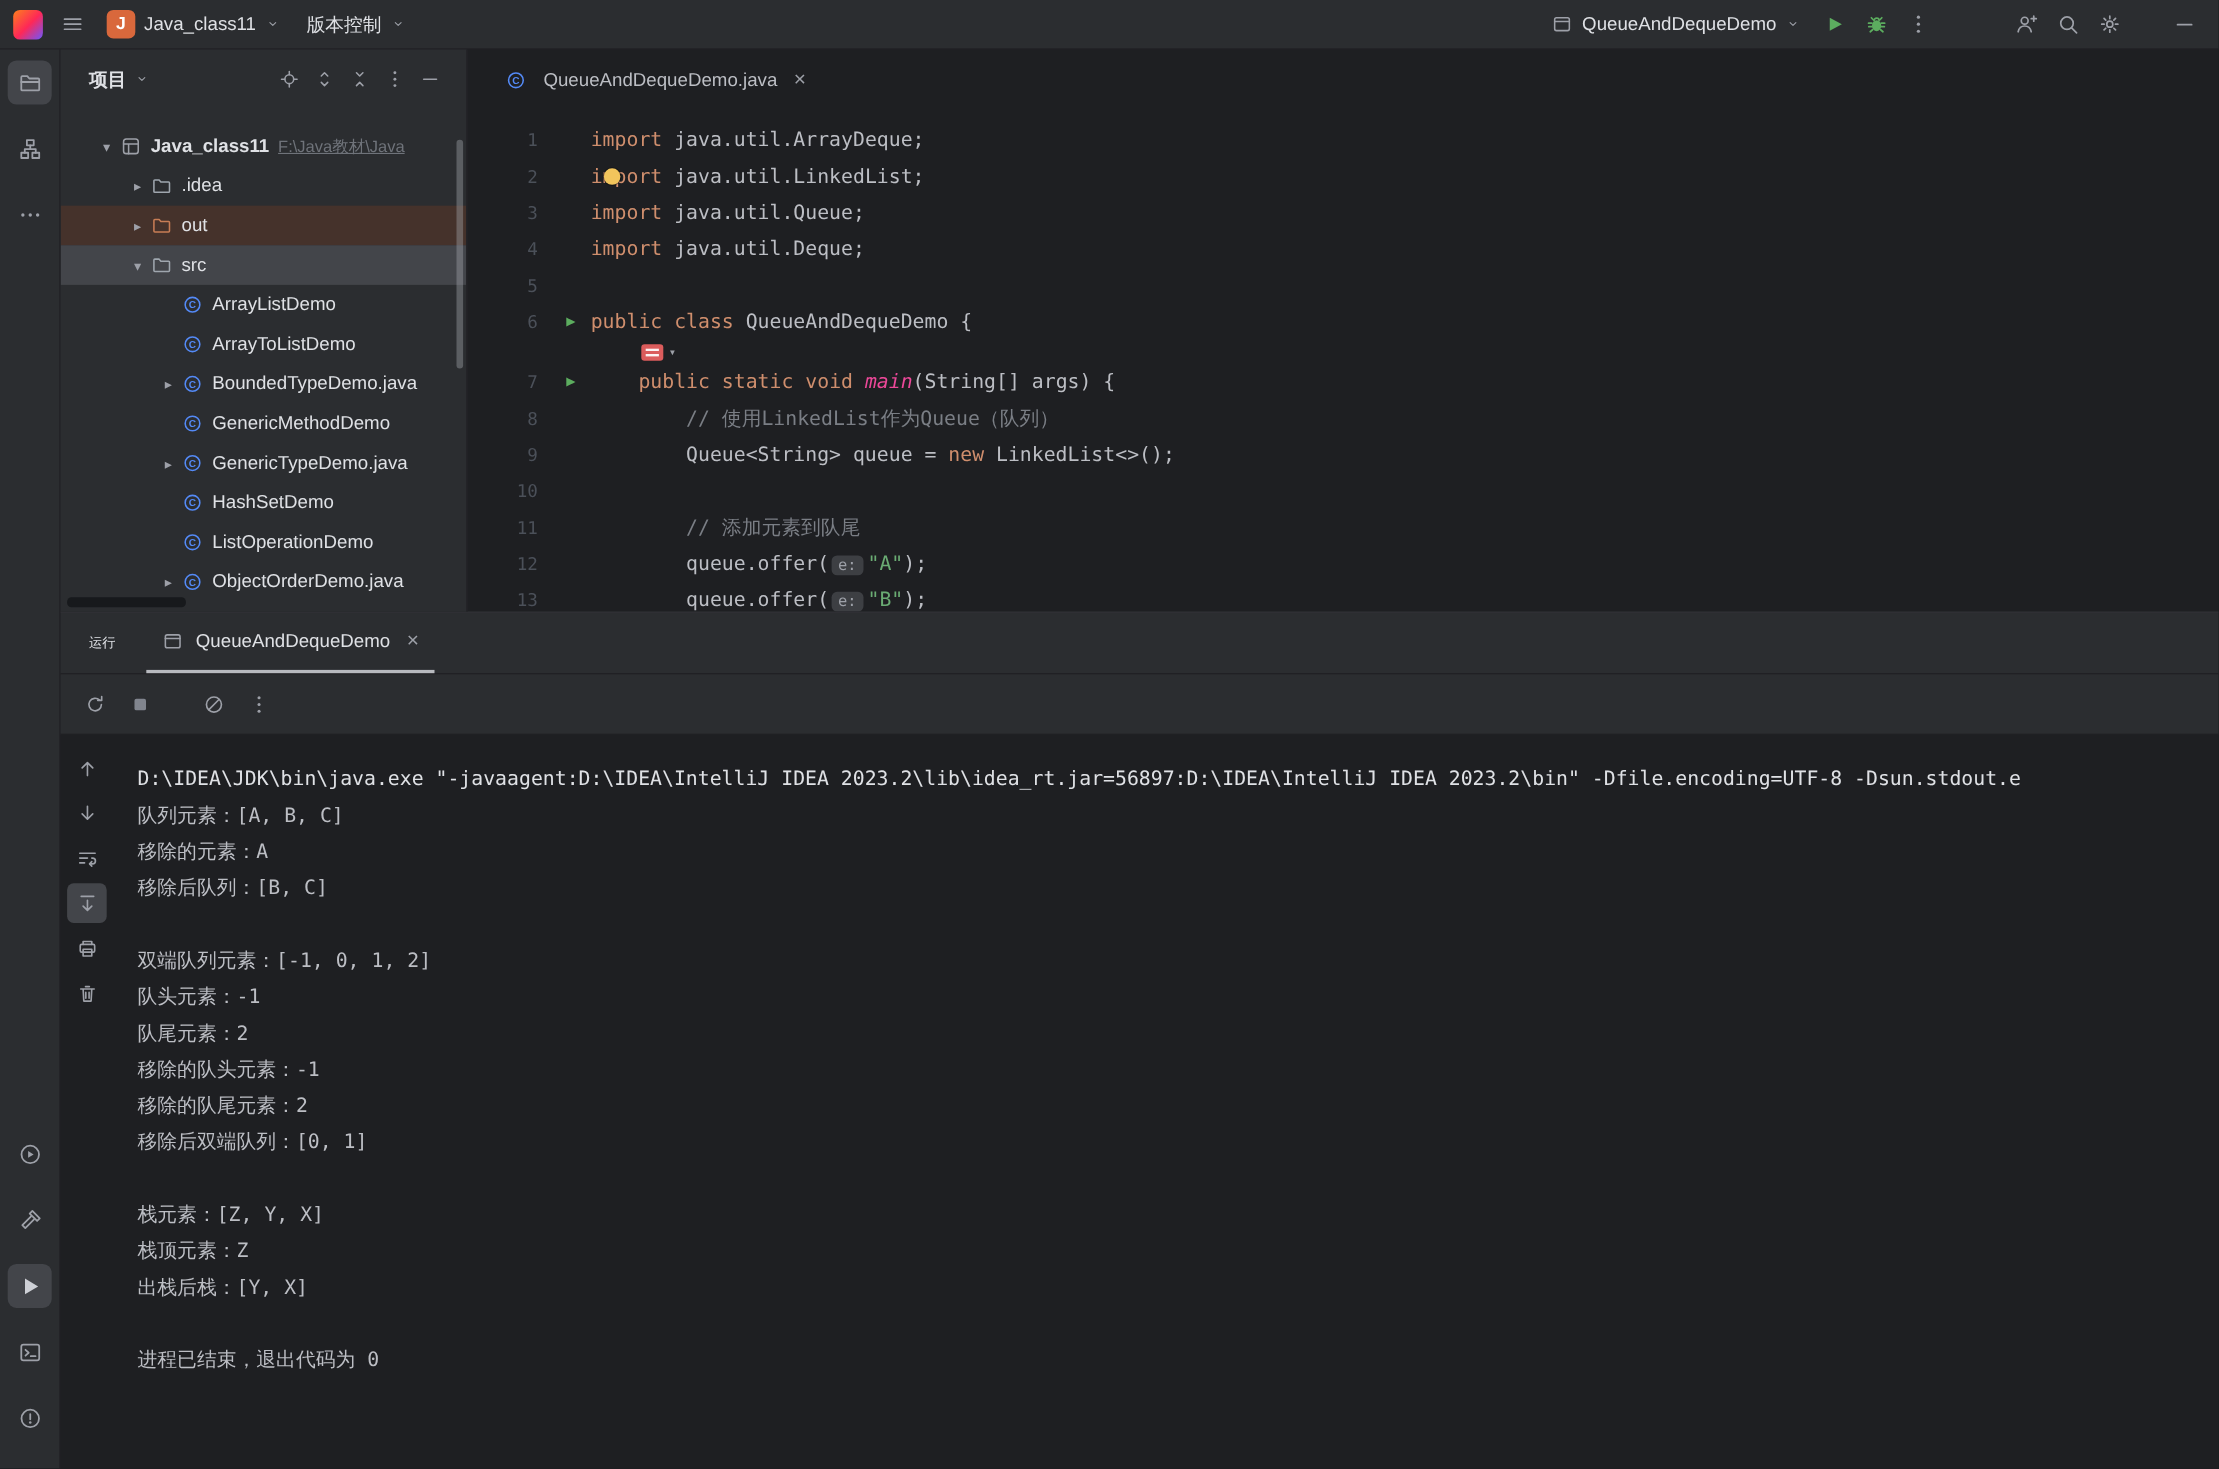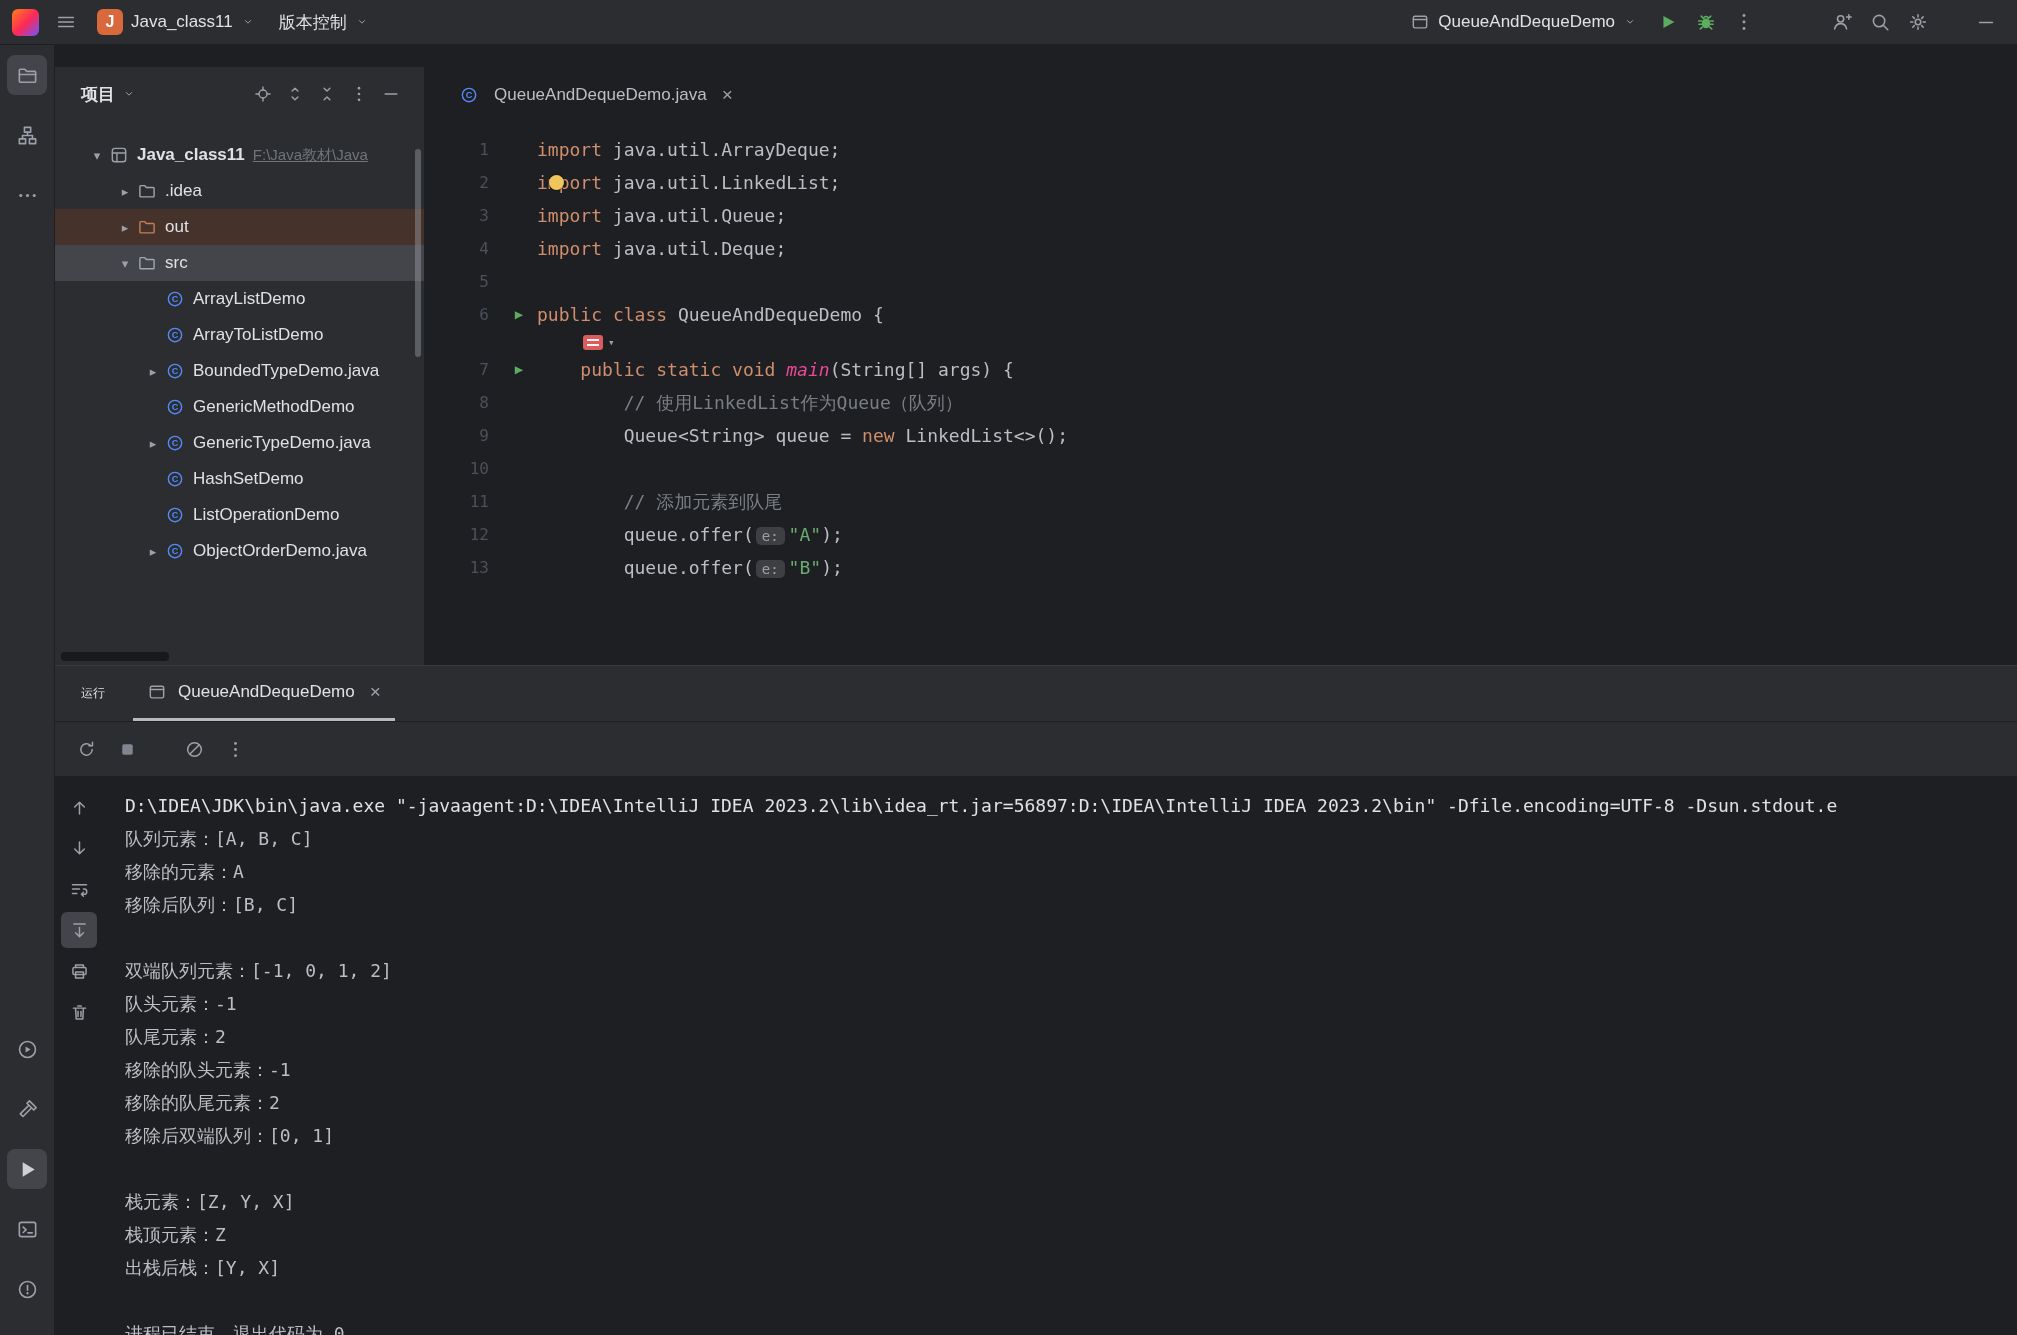--- a/index.html
+++ b/index.html
@@ -23,21 +23,21 @@
   .body-row{flex:1;display:flex;min-height:0;}
   .activitybar{width:55px;background:#2B2D30;border-right:1px solid #1E1F22;display:flex;flex-direction:column;align-items:center;padding:10px 0 26px;flex:none;}
   .ab-top,.ab-bottom{display:flex;flex-direction:column;align-items:center;gap:20px;}
   .ab-spacer{flex:1;}
   .ab-btn{width:40px;height:40px;border:none;background:none;border-radius:8px;display:flex;align-items:center;justify-content:center;cursor:pointer;}
   .ab-btn.active{background:#43454A;}
   .ab-btn svg{width:23px;height:23px;}
 
   
   .main-col{flex:1;display:flex;flex-direction:column;min-width:0;}
-  .upper{height:598px;display:flex;flex:none;min-width:0;margin-top:22px;}
+  .upper{height:511px;display:flex;flex:none;min-width:0;}
 
   
   .project-panel{width:370px;background:#2B2D30;border-right:1px solid #1E1F22;display:flex;flex-direction:column;position:relative;flex:none;overflow:hidden;}
   .pp-header{height:54px;display:flex;align-items:center;padding:0 20px 0 26px;gap:7px;flex:none;}
   .pp-title{font-size:17px;font-weight:700;}
   .pp-icons{margin-left:auto;display:flex;gap:6px;align-items:center;}
   .pp-icon-btn{background:none;border:none;padding:3px;cursor:pointer;border-radius:4px;}
   .pp-icon-btn svg{width:20px;height:20px;}
   .tree{flex:1;overflow:hidden;padding-top:16px;}
   .tree-row{height:36px;display:flex;align-items:center;white-space:nowrap;overflow:hidden;font-size:17px;color:#DFE1E5;cursor:pointer;}
@@ -83,21 +83,21 @@
   .rp-tab .ticon{width:22px;}
   .rp-toolbar{height:55px;background:#2B2D30;border-bottom:1px solid #1E1F22;display:flex;align-items:center;padding-left:16px;gap:10px;flex:none;}
   .rt-btn{background:none;border:none;padding:5px;border-radius:4px;cursor:pointer;}
   .rt-btn svg{width:21px;height:21px;}
   .rt-btn:nth-child(3){margin-left:26px;}
   .console-wrap{flex:1;display:flex;min-height:0;}
   .console-gutter{width:48px;display:flex;flex-direction:column;align-items:center;padding-top:12px;gap:5px;flex:none;}
   .cg-btn{width:36px;height:36px;display:flex;align-items:center;justify-content:center;background:none;border:none;border-radius:6px;cursor:pointer;}
   .cg-btn.active{background:#43454A;}
   .cg-btn svg{width:21px;height:21px;}
-  .console-output{flex:1;overflow:hidden;font-family:"DejaVu Sans Mono",monospace;font-size:18px;color:#BCBEC4;padding:12px 0 0 22px;}
+  .console-output{flex:1;overflow:hidden;font-family:"DejaVu Sans Mono",monospace;font-size:18px;color:#BCBEC4;padding:12px 0 0 22px;margin-top:12px;}
   .console-line{height:33px;line-height:33px;white-space:pre;}
   .console-line.cmd{color:#DFE1E5;}
 </style>
 </head>
 <body>
 
 <div class="app">
 
   <header class="titlebar">
     <div class="tb-left">

